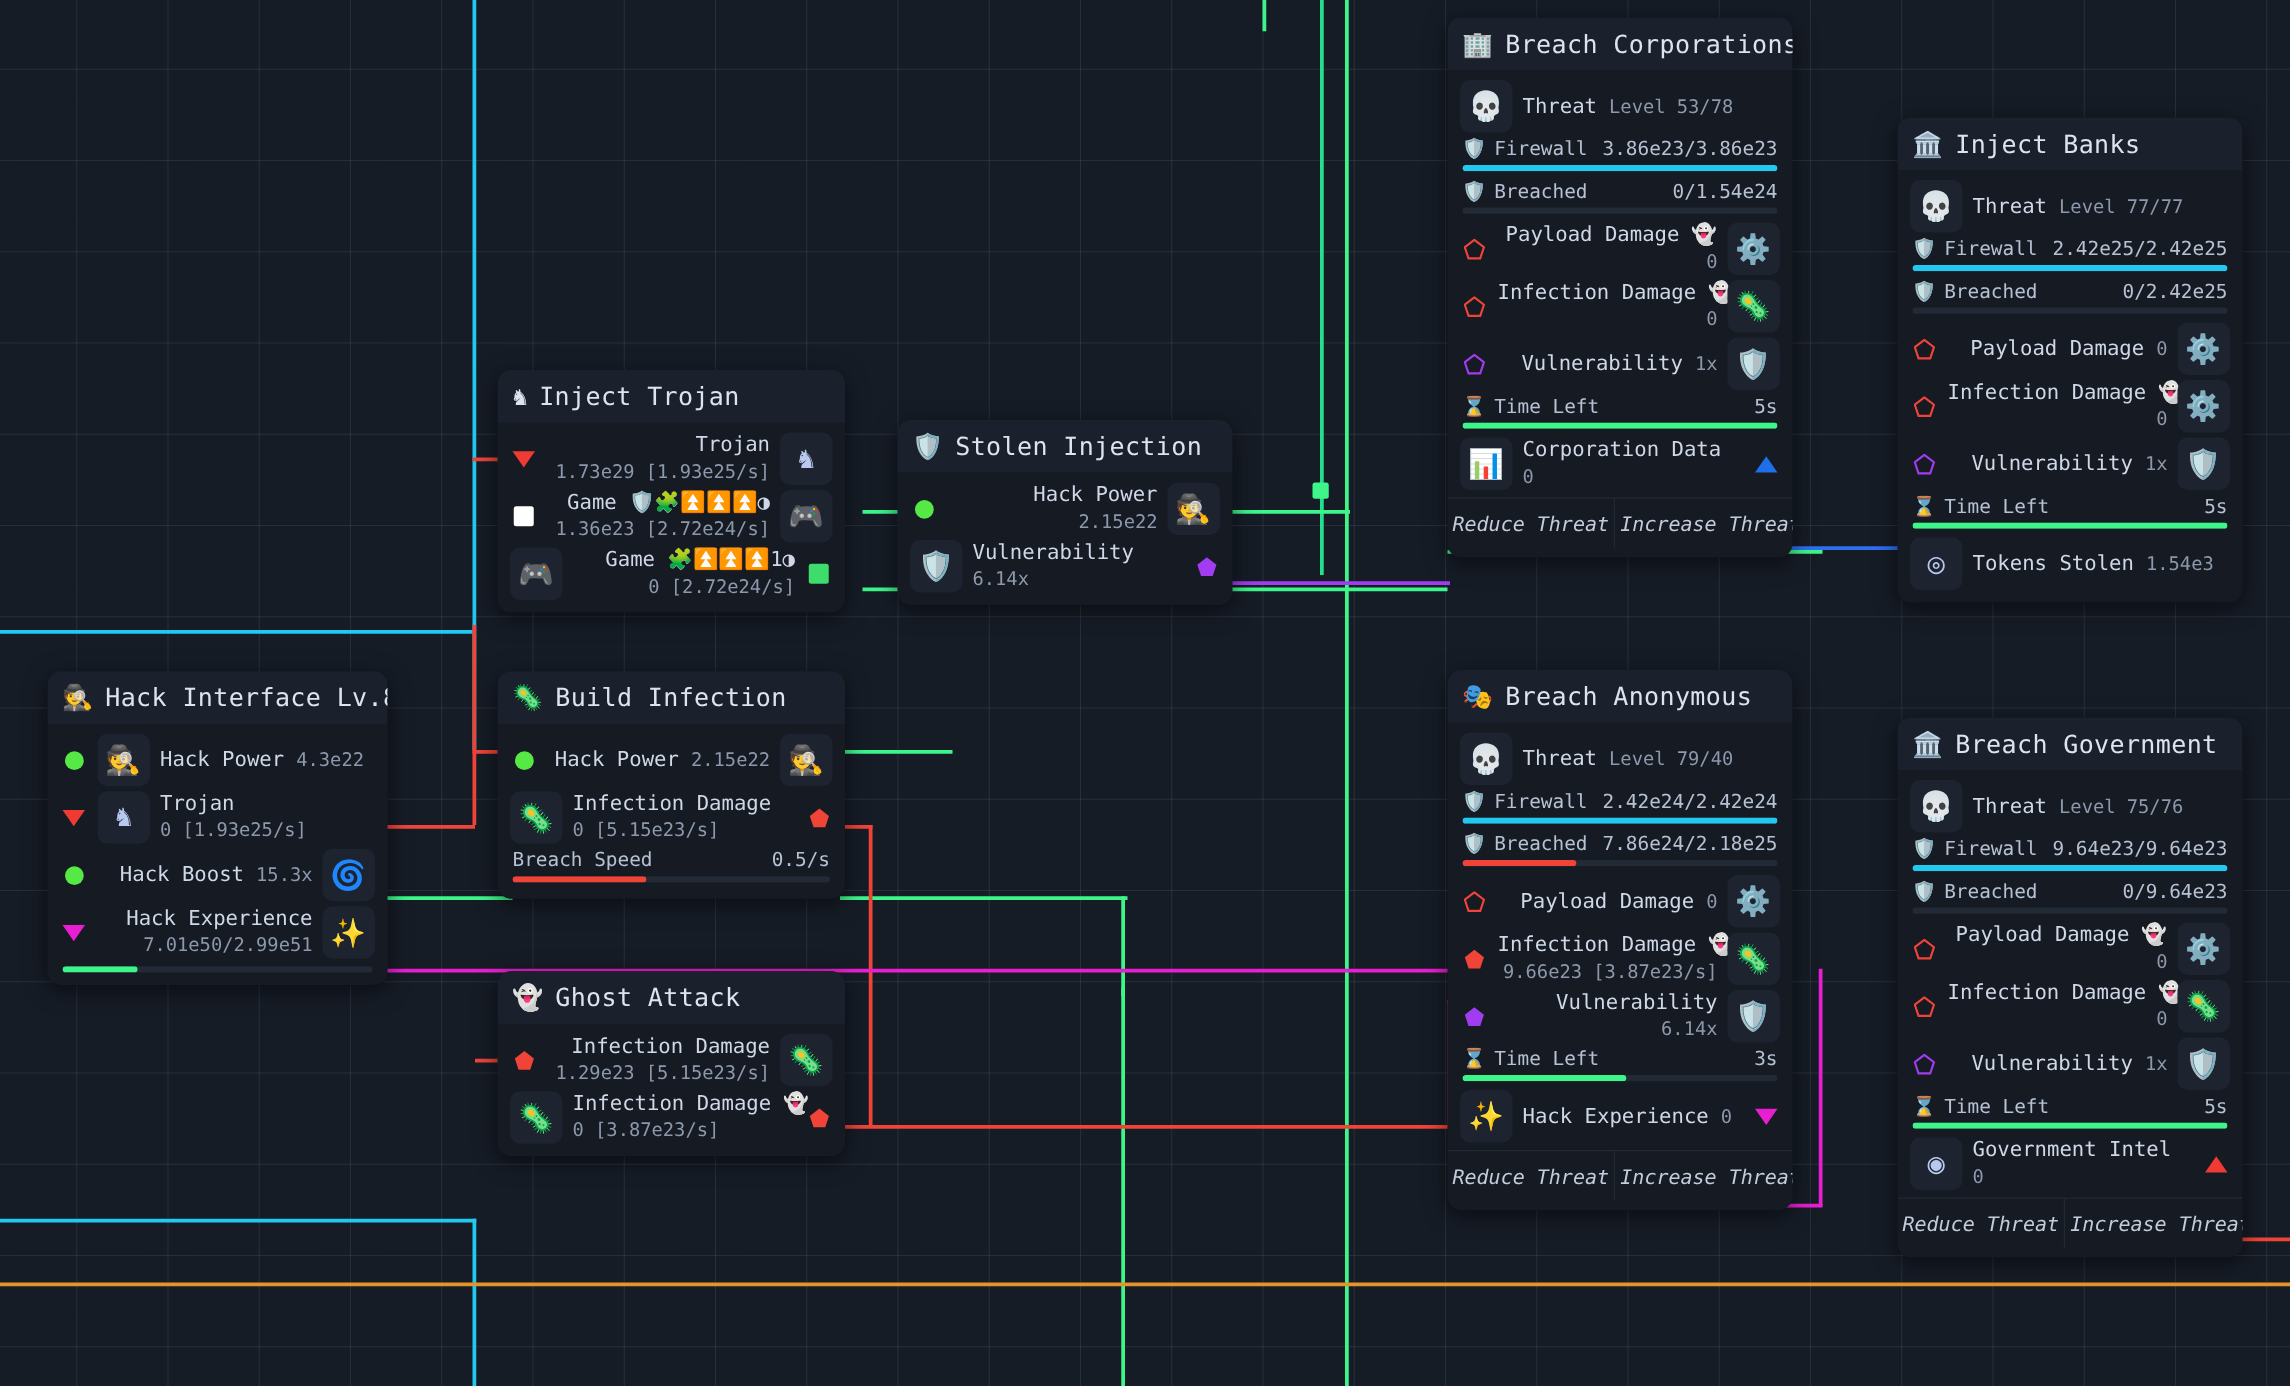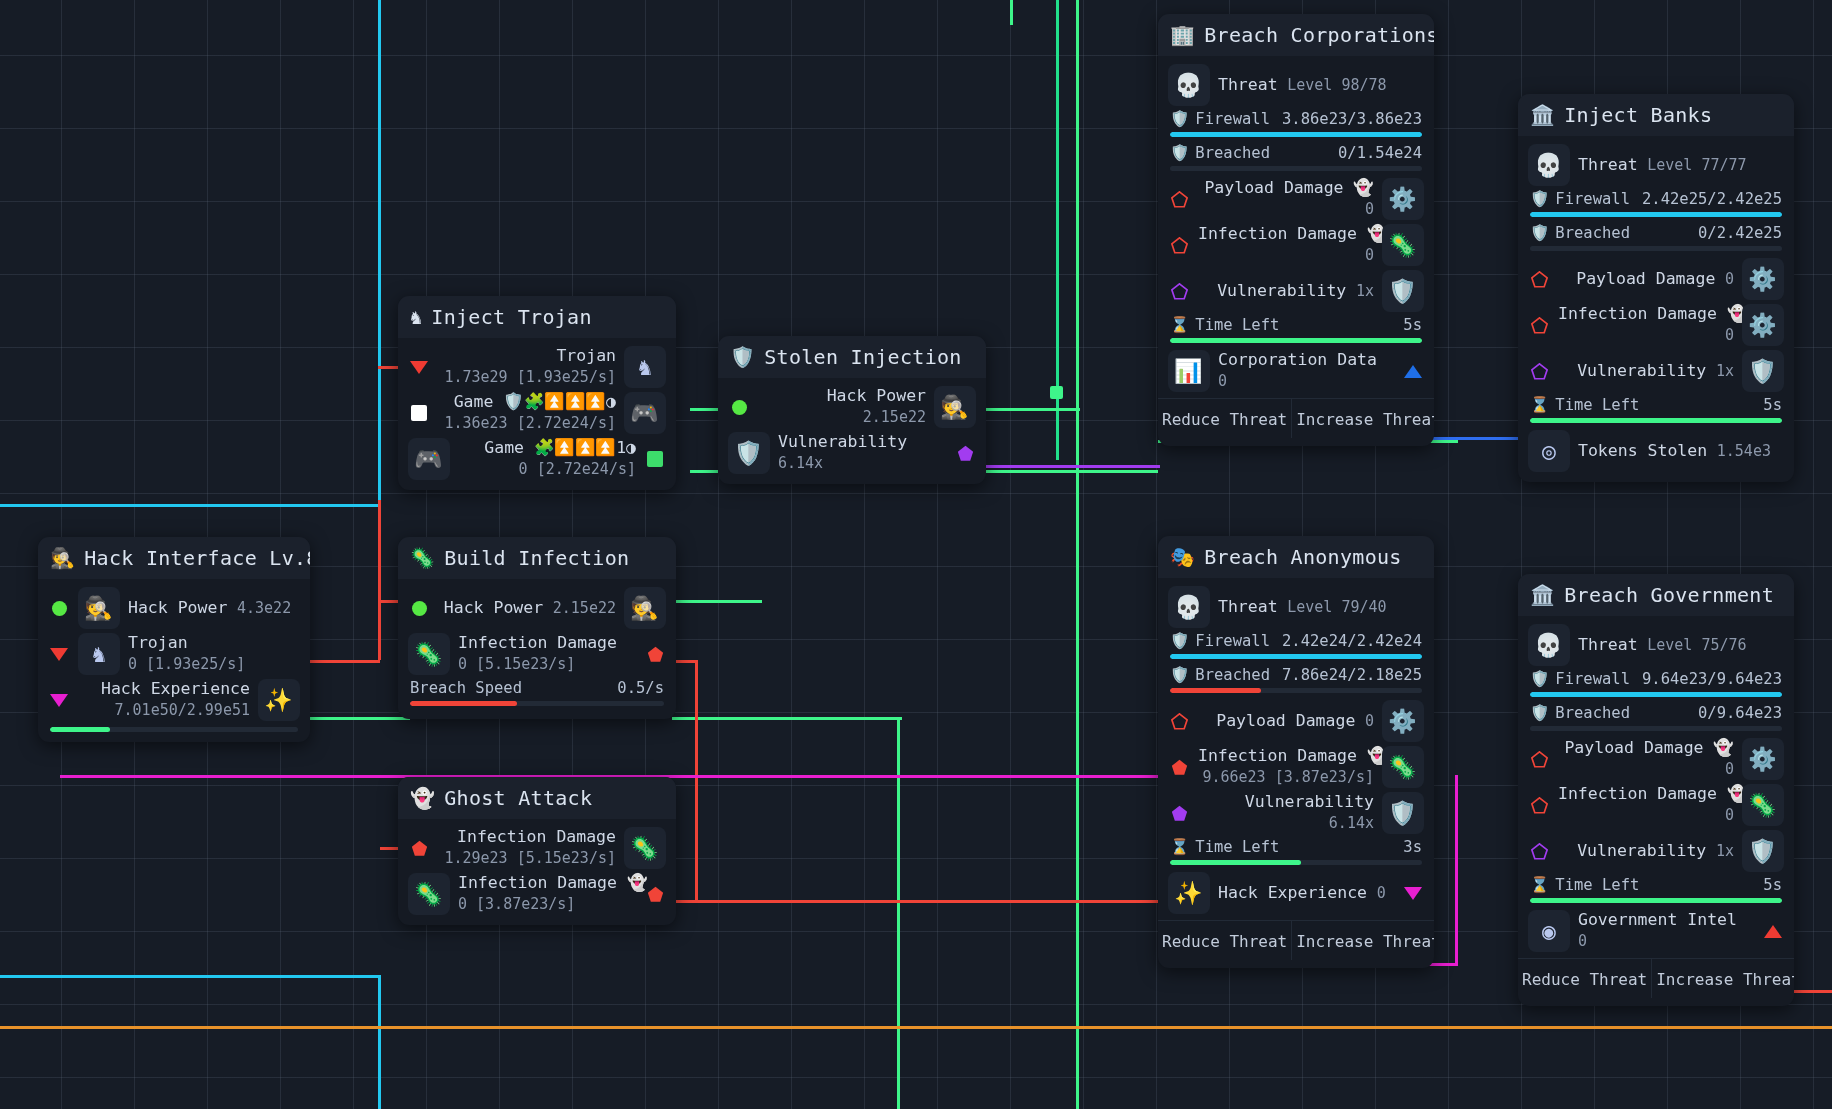--- a/index.html
+++ b/index.html
@@ -76,21 +76,21 @@
 
   
   .barrow { padding: 2px 12px 0 12px; }
   .barline { display: flex; align-items: center; justify-content: space-between; font-size: 15.5px; color: #b6c2d3; }
   .barline .bl { display: flex; align-items: center; gap: 6px; white-space: nowrap; }
   .barline .br { color: #b6c2d3; white-space: nowrap; }
   .bar { height: 5px; border-radius: 3px; background: #222a36; margin-top: 4px; margin-bottom: 5px; overflow: hidden; }
   .bar > i { display: block; height: 100%; border-radius: 3px; }
 
   
-  .foot { display: flex; border-top: 1px solid #222a36; margin-top: 4px; }
+  .foot { display: flex; border-top: 1px solid #222a36; margin-top: 4px; font-style: italic; }
   .foot .btn {
     flex: 1 1 50%;
     text-align: center;
     padding: 11px 4px 9px;
     font-size: 16px;
     color: #c2ccdb;
     white-space: nowrap;
   }
   .foot .btn + .btn { border-left: 1px solid #222a36; }
 
@@ -178,20 +178,30 @@
             <span class="tri-down"></span>
           </span>
         <span class="iconbox">♞</span>
         <span class="txt left">
           <span class="lab">Trojan</span>
           <span class="val">0 [1.93e25/s]</span>
         </span>
       </div>
       <div class="row">
         <span class="marker">
+            <span class="dot"></span>
+          </span>
+        <span class="txt right">
+          <span class="lab">Hack Boost</span>
+          <span class="val">15.3x</span>
+        </span>
+        <span class="iconbox">🌀</span>
+      </div>
+      <div class="row">
+        <span class="marker">
             <span class="tri-down magenta"></span>
           </span>
         <span class="txt right">
           <span class="lab">Hack Experience</span>
           <span class="val">7.01e50/2.99e51</span>
         </span>
         <span class="iconbox">✨</span>
       </div>
       <div class="bar" style="margin:4px 12px 2px 12px;">
         <i style="width:24%;background:#3ef58a;"></i>
@@ -353,21 +363,21 @@
   <div class="panel" style="left:1158px;top:14px;width:276px;">
     <div class="panel-head">
       <span class="hicon">🏢</span>
       <span>Breach Corporations</span>
     </div>
     <div class="panel-body">
       <div class="row tight">
         <span class="iconbox">💀</span>
         <span class="txt left">
           <span class="lab">Threat</span>
-          <span class="val">Level 98/78</span>
+          <span class="val">Level 53/78</span>
         </span>
       </div>
       <div class="barrow">
         <div class="barline">
           <span class="bl">
               <span>🛡️</span>
               <span>Firewall</span>
             </span>
           <span class="br">3.86e23/3.86e23</span>
         </div>

